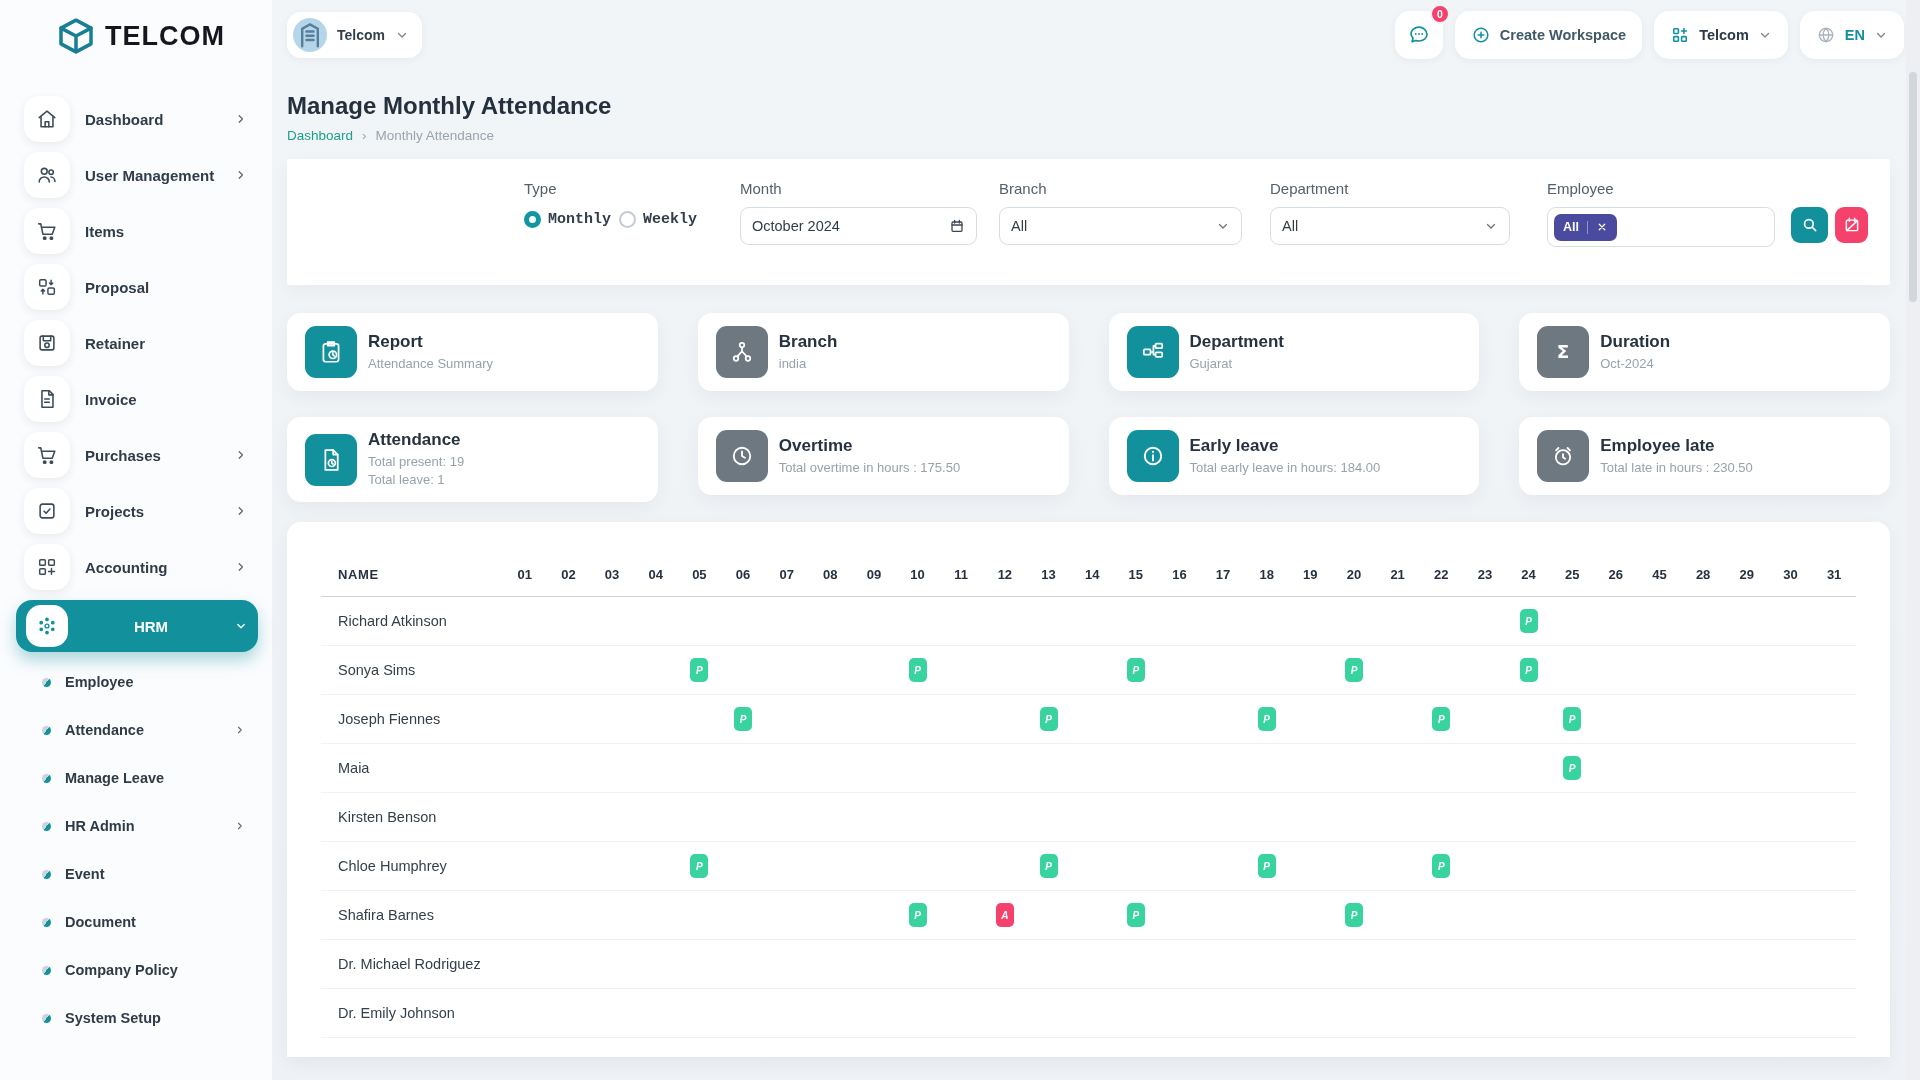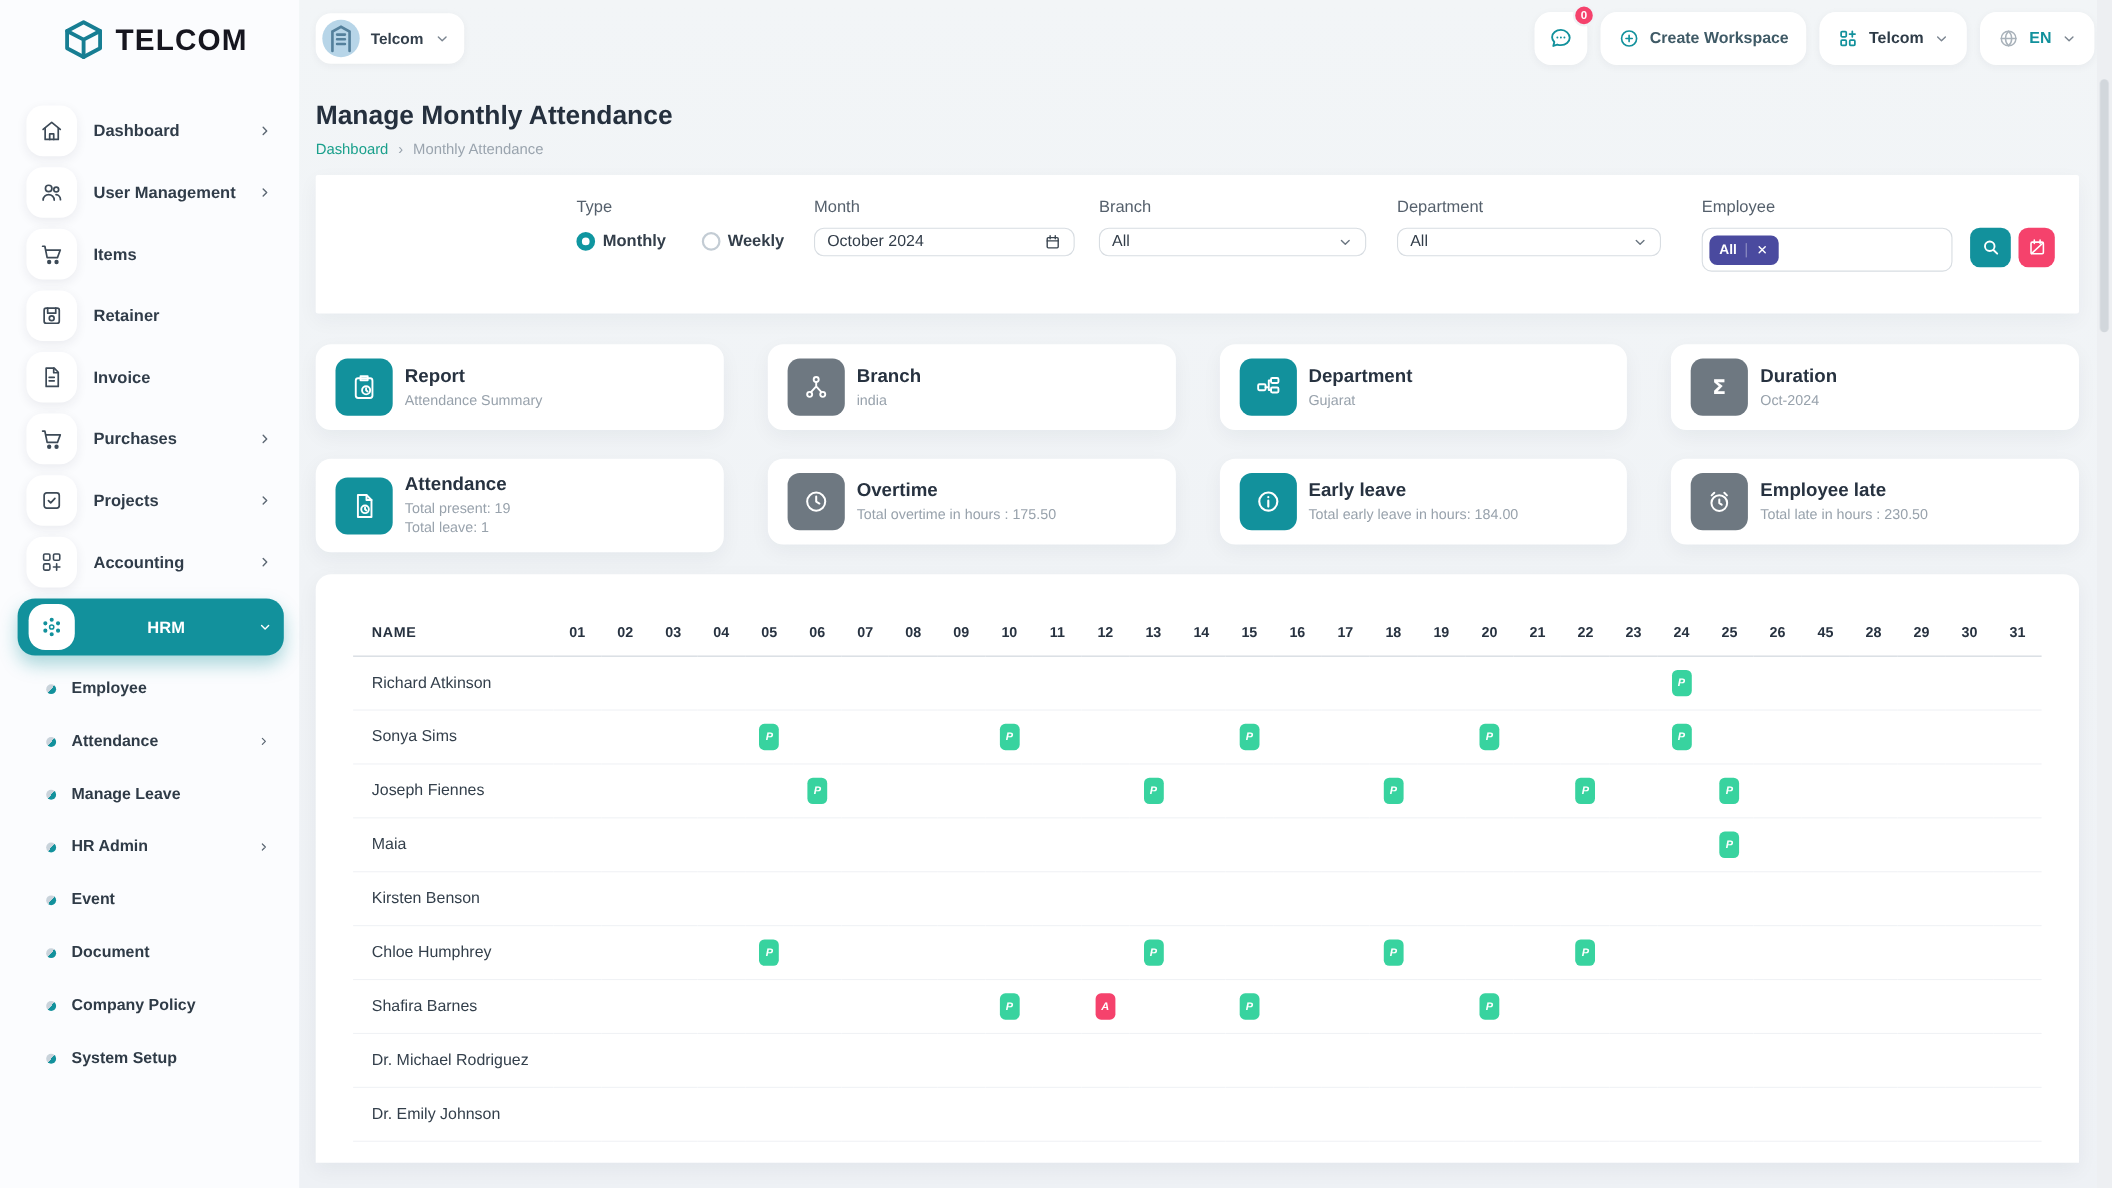--- a/index.html
+++ b/index.html
@@ -61,25 +61,25 @@
   .main { position:absolute; left:272px; top:70px; width:1634px; padding:0 16px 0 15px; }
   .page-title { margin-top:22px; font-size:24px; line-height:28px; font-weight:700; color:#25303e; }
   .breadcrumb { margin-top:8px; display:flex; align-items:center; gap:9px; font-size:13.5px; }
   .bc-parent { color:#1aa08c; cursor:pointer; }
   .bc-sep { color:#98a2ac; } .bc-current { color:#9aa4ae; }
 
   .filter-card { margin-top:16px; height:126px; background:#fff; border-radius:2px;
     box-shadow:0 6px 18px rgba(28,42,62,.045); display:flex; align-items:flex-start; padding:21px 0 0 237px; }
   .flabel { display:block; font-size:15px; color:#55606c; margin-bottom:10px; }
   .fblock-type { width:170px; margin-right:46px; }
-  .radio-row { display:flex; gap:32px; margin-top:14px; }
+  .radio-row { display:flex; gap:8px; margin-top:14px;font-family:Liberation Mono, monospace; }
   .radio { display:flex; align-items:center; gap:7px; font-size:15px; font-weight:700; color:#333e4a; cursor:pointer; }
   .rdot { width:17px; height:17px; border-radius:50%; background:#fff; }
   .rdot.on { border:5px solid #0f96a0; } .rdot.off { border:2px solid #c3ccd4; }
-  .input-like { height:26px; border:1px solid #d8dde2; border-radius:9px; background:#fff;
+  .input-like { height:38px; border:1px solid #d8dde2; border-radius:9px; background:#fff;
     display:flex; align-items:center; justify-content:space-between; padding:0 11px;
     font-size:14.5px; color:#313c48; cursor:pointer; }
   .fblock-month { width:237px; margin-right:22px; }
   .fblock-branch { width:243px; margin-right:28px; }
   .fblock-dept { width:240px; margin-right:37px; }
   .fblock-emp { width:228px; }
   .emp-box { height:40px; border:1px solid #d8dde2; border-radius:9px; background:#fff;
     display:flex; align-items:center; padding:0 6px; }
   .emp-tag { background:#4a4a9f; color:#fff; border-radius:7px; height:27px; display:flex; align-items:center;
     padding:0 9px; gap:8px; font-size:12.5px; font-weight:700; cursor:pointer; }
@@ -166,20 +166,32 @@
         <span class="nav-icon-box">
           <span class="ic ic22">
             <svg viewBox="0 0 24 24" fill="none" stroke="currentColor" stroke-width="1.7" stroke-linecap="round" stroke-linejoin="round">
               <circle cx="9.5" cy="19.8" r="1.3" fill="currentColor"></circle>
               <circle cx="16.8" cy="19.8" r="1.3" fill="currentColor"></circle>
               <path d="M3 4.2h2.2l2.3 11.3h10.2L20.5 8H6.4"></path>
             </svg>
           </span>
         </span>
         <span class="nav-label">Items</span>
+      </div>
+      <div class="nav-item">
+        <span class="nav-icon-box">
+          <span class="ic ic22">
+            <svg viewBox="0 0 24 24" fill="none" stroke="currentColor" stroke-width="1.6" stroke-linecap="round" stroke-linejoin="round">
+              <rect x="4" y="4" width="7" height="7" rx="1.5"></rect>
+              <rect x="13" y="13" width="7" height="7" rx="1.5"></rect>
+              <path d="M16.5 4.5v5M16.5 9.5l1.8-1.8M16.5 9.5l-1.8-1.8M7.5 19.5v-5M7.5 14.5l-1.8 1.8M7.5 14.5l1.8 1.8"></path>
+            </svg>
+          </span>
+        </span>
+        <span class="nav-label">Proposal</span>
       </div>
       <div class="nav-item">
         <span class="nav-icon-box">
           <span class="ic ic22">
             <svg viewBox="0 0 24 24" fill="none" stroke="currentColor" stroke-width="1.7" stroke-linecap="round" stroke-linejoin="round">
               <rect x="4.5" y="4.5" width="15" height="15" rx="2"></rect>
               <path d="M8 4.5V9.5h8V4.5"></path>
               <circle cx="12" cy="14.5" r="2.4"></circle>
             </svg>
           </span>

